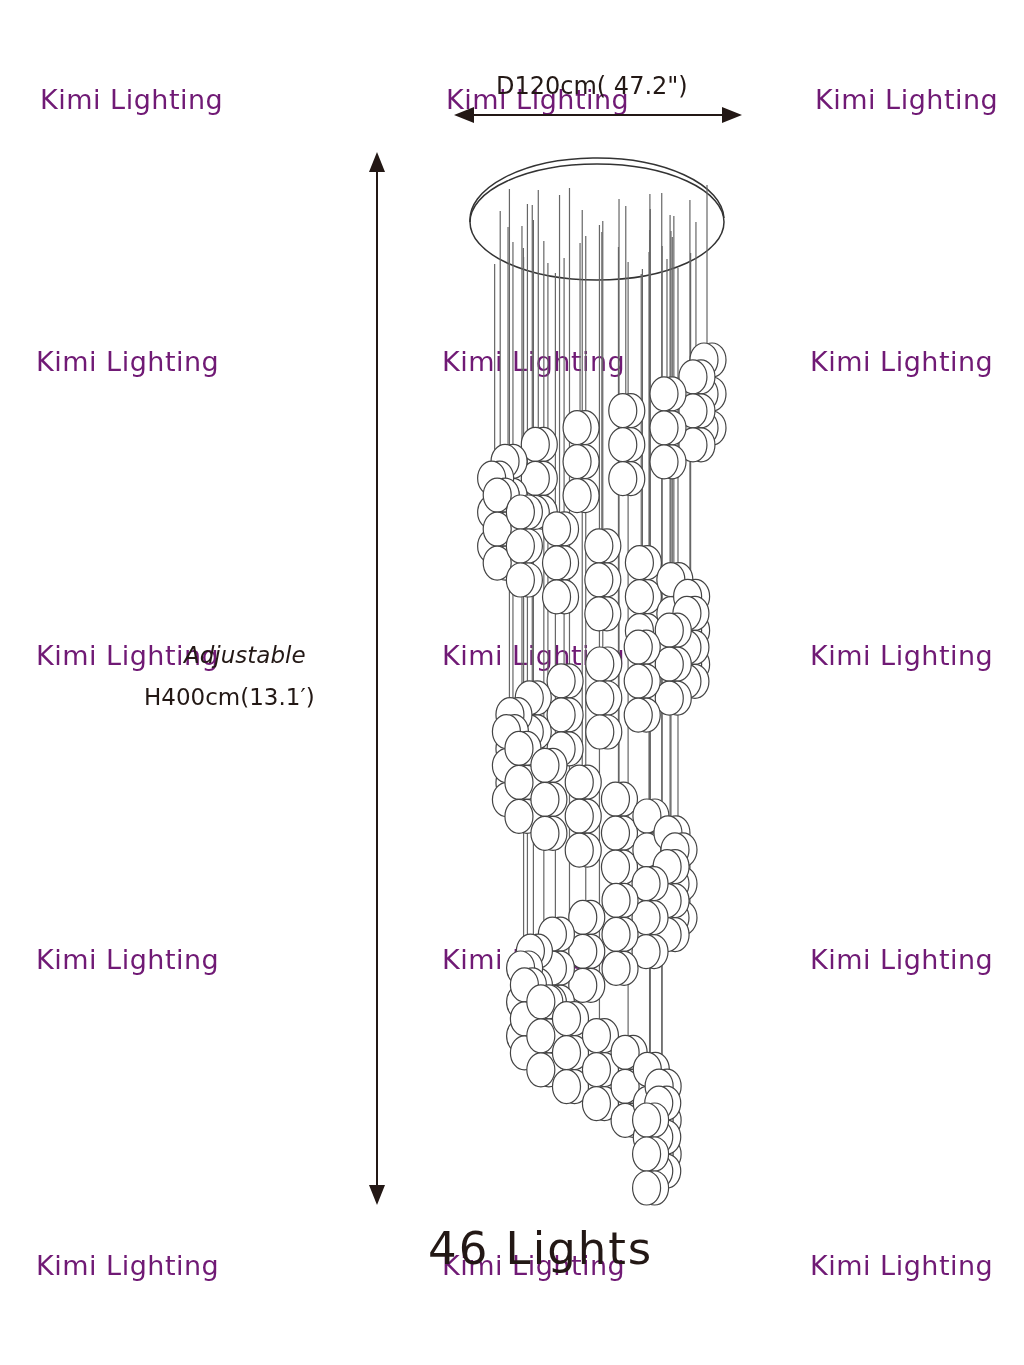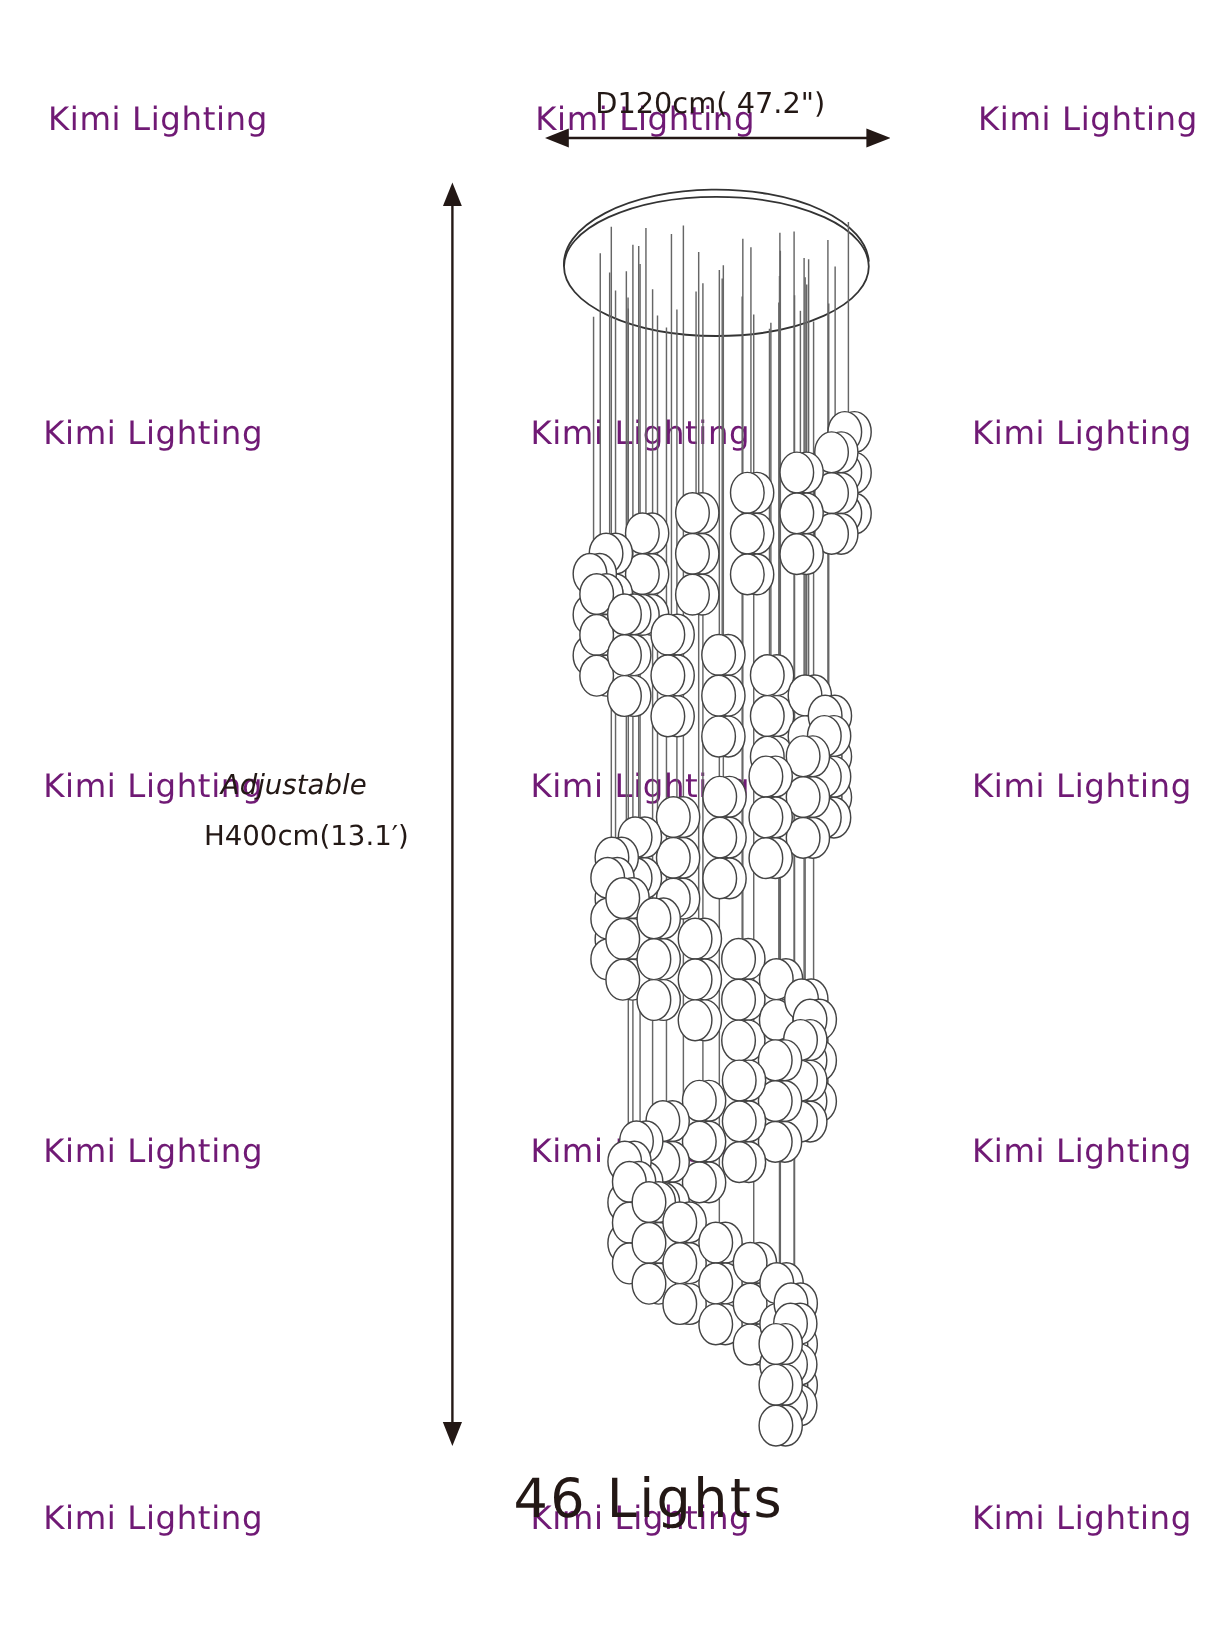--- a/index.html
+++ b/index.html
@@ -4,21 +4,21 @@
 <style>
   html, body { margin: 0; padding: 0; background: #ffffff; }
   body { width: 1024px; height: 1365px; position: relative; overflow: hidden;
          font-family: "DejaVu Sans", sans-serif; color: #231815; }
   .wm { position: absolute; font-size: 27px; color: #701a75; letter-spacing: 0.5px;
         white-space: nowrap; z-index: 1; }
   .label { position: absolute; white-space: nowrap; z-index: 3; }
   #drawing { position: absolute; left: 0; top: 0; width: 1024px; height: 1365px; z-index: 2; }
   .dim-d { left: 496px; top: 72px; font-size: 24px; }
   .dim-h1 { left: 184px; top: 642px; font-size: 23px; font-style: italic; }
-  .dim-h2 { left: 170px; top: 684px; font-size: 23px; }
+  .dim-h2 { left: 144px; top: 684px; font-size: 23px; }
   .title { left: 428px; top: 1222px; font-size: 45px; letter-spacing: 2px; }
 </style>
 </head>
 <body>
 
 <div id="watermarks">
     <div class="wm" style="left: 40px; top: 84px;">Kimi Lighting</div>
     <div class="wm" style="left: 446px; top: 84px;">Kimi Lighting</div>
     <div class="wm" style="left: 815px; top: 84px;">Kimi Lighting</div>
     <div class="wm" style="left: 36px; top: 346px;">Kimi Lighting</div>

